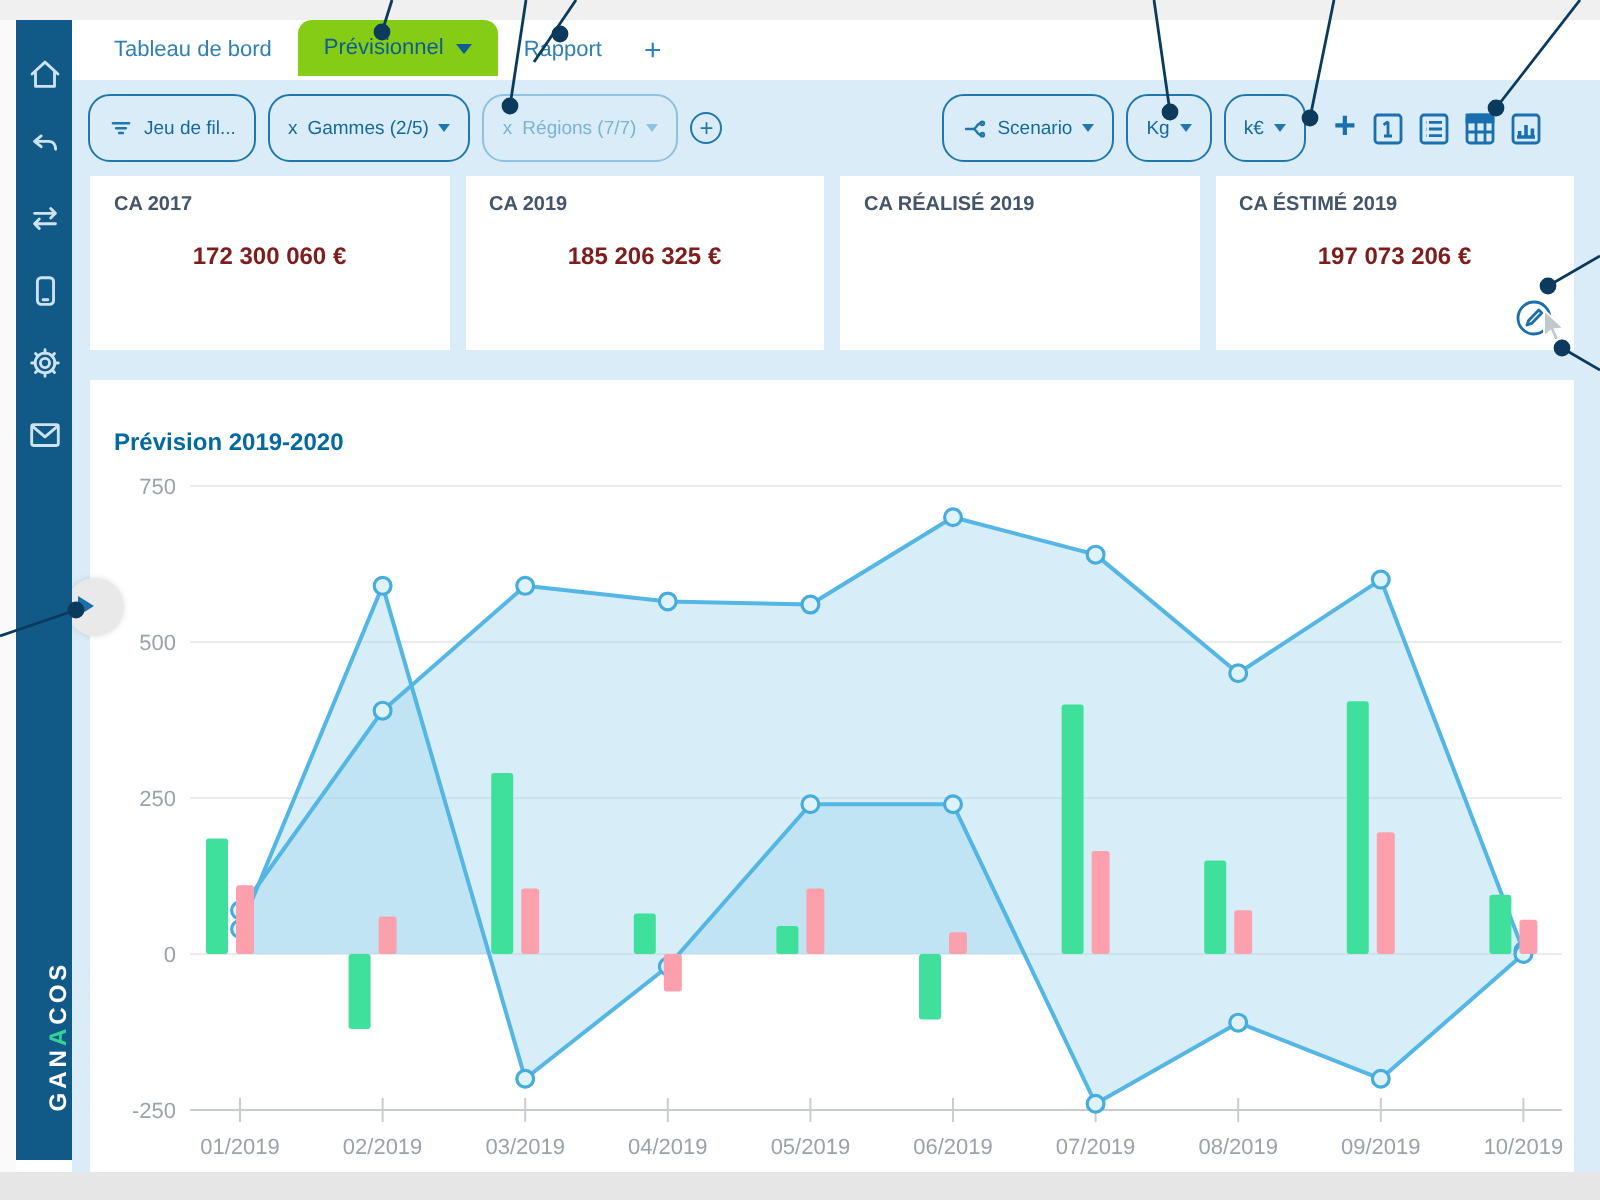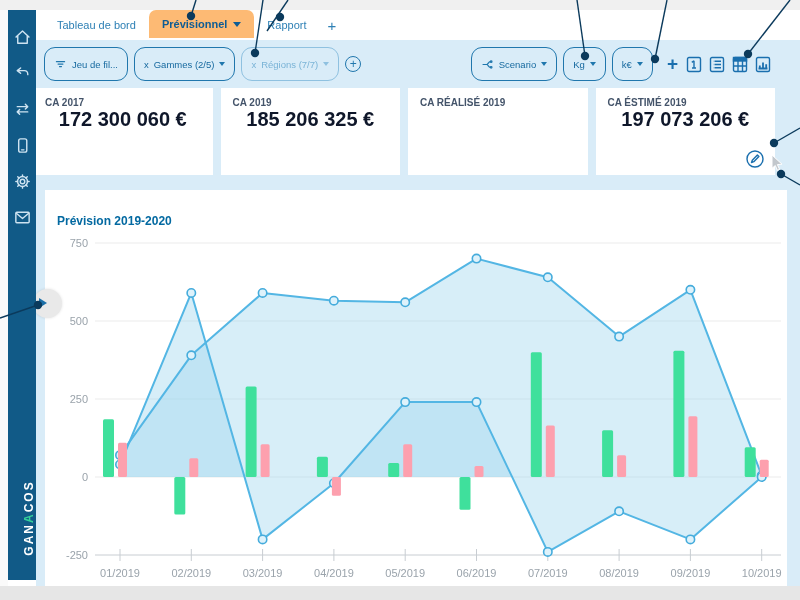--- a/index.html
+++ b/index.html
@@ -14,42 +14,42 @@
   .sb-btn{background:none;border:none;padding:0;margin:0;width:22px;height:22px;display:flex;align-items:center;justify-content:center;cursor:pointer;}
   .sb-btn svg{width:19px;height:19px;stroke:#d9ebf7;stroke-width:1.5;fill:none;stroke-linecap:round;stroke-linejoin:round;opacity:.95;}
   .brand{position:absolute;left:-28px;top:500px;width:100px;height:16px;text-align:center;transform:rotate(-90deg);color:#ffffff;font-size:12px;font-weight:bold;letter-spacing:2px;}
   .collapse-handle{position:absolute;left:33px;top:289px;width:29px;height:29px;border-radius:50%;background:#e9e9e9;z-index:2;box-shadow:0 0 3px rgba(0,0,0,.12);}
   .handle-arrow{position:absolute;left:6px;top:9px;width:0;height:0;border-top:5.5px solid transparent;border-bottom:5.5px solid transparent;border-left:8px solid #1b6fa8;}
 
   
   .app-bg{position:absolute;left:36px;top:40px;width:764px;height:546px;background:#d9ecf8;}
   .tabbar{position:absolute;left:36px;top:10px;width:764px;height:30px;background:#ffffff;display:flex;align-items:flex-start;padding-left:8px;box-sizing:border-box;}
   .tab{height:30px;display:flex;align-items:center;padding:0 13px;font-size:11px;color:#2e80b5;cursor:pointer;}
-  .tab.active{height:28px;background:#fdba74;border-radius:7px 7px 0 0;font-weight:bold;color:#0d5c94;gap:6px;}
+  .tab.active{height:28px;background:#84cc16;border-radius:7px 7px 0 0;font-weight:normal;color:#0d5c94;gap:6px;}
   .tab.plus{font-size:15px;padding:0 8px;color:#2e80b5;}
   .caret{display:inline-block;width:0;height:0;border-left:4px solid transparent;border-right:4px solid transparent;border-top:5px solid #0d5c94;}
 
   
   .filterbar{position:absolute;left:36px;top:40px;width:764px;height:48px;display:flex;align-items:center;padding:0 28px 0 8px;box-sizing:border-box;gap:6px;}
   .pill{display:flex;align-items:center;gap:5px;height:20px;padding:16px 9px;border:1px solid #2077ad;border-radius:11px;background:transparent;font-size:9.5px;color:#16699f;cursor:pointer;white-space:nowrap;}
   .pill .caret{border-top-color:#2077ad;border-left-width:3.5px;border-right-width:3.5px;border-top-width:4.5px;}
   .pill.muted{border-color:#8fc1e0;color:#79b3d6;}
   .pill.muted .caret{border-top-color:#8fc1e0;}
   .pill svg{width:13px;height:13px;stroke:#2077ad;stroke-width:1.5;fill:none;stroke-linecap:round;}
   .circle-btn{width:16px;height:16px;border-radius:50%;border:1px solid #2077ad;background:none;color:#2077ad;font-size:12px;line-height:13px;text-align:center;padding:0;cursor:pointer;}
   .spacer{flex:1;}
   .add-widget{background:none;border:none;color:#1a6fae;font-size:19px;font-weight:bold;cursor:pointer;padding:0 2px;margin-left:6px;}
   .wicon{width:17px;height:18px;background:none;border:none;padding:0;cursor:pointer;display:flex;align-items:center;}
   .wicon svg{width:16px;height:17px;stroke:#1a6fae;stroke-width:1.4;fill:none;}
 
   
-  .cards{position:absolute;left:24px;top:88px;width:764px;height:87px;display:flex;gap:8px;padding:0 13px 0 9px;box-sizing:border-box;}
+  .cards{position:absolute;left:36px;top:88px;width:764px;height:87px;display:flex;gap:8px;padding:0 13px 0 9px;box-sizing:border-box;}
   .card{flex:1;background:#ffffff;position:relative;}
   .card-label{font-size:10px;color:#44546a;padding:9px 0 0 12px;font-weight:600;}
-  .card-value{text-align:center;font-size:20px;font-weight:600;color:#0f172a;}
+  .card-value{text-align:center;margin-top:13px;font-size:12px;font-weight:600;color:#7f1d1d;}
   .edit-btn{position:absolute;right:10px;bottom:6px;width:20px;height:20px;background:none;border:none;padding:0;cursor:pointer;}
   .edit-btn svg{width:20px;height:20px;stroke:#1a6fae;stroke-width:1.4;fill:none;stroke-linecap:round;stroke-linejoin:round;}
 
   
   .chart-panel{position:absolute;left:45px;top:190px;width:742px;height:396px;background:#ffffff;}
   .chart-title{position:absolute;left:12px;top:24px;font-size:12px;color:#0369a1;font-weight:600;}
   #chart-svg{position:absolute;left:0;top:0;}
 
   
   #overlay{position:absolute;left:0;top:0;z-index:10;pointer-events:none;}

